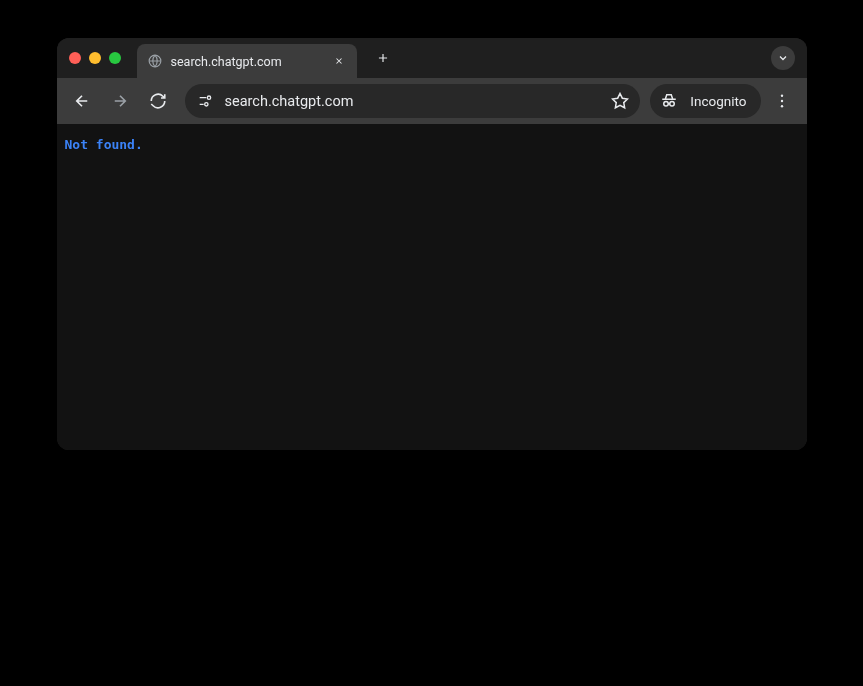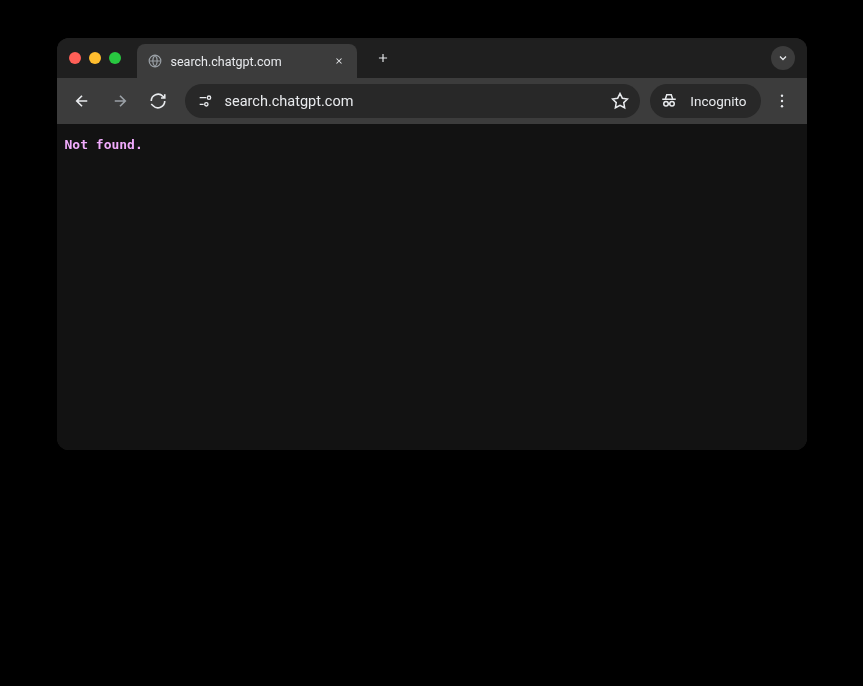--- a/index.html
+++ b/index.html
@@ -172,21 +172,21 @@
     }
     .content {
       flex: 1;
       background: #121212;
       padding: 13px 8px;
     }
     .content-text {
       font-family: ui-monospace, "SF Mono", Menlo, Consolas, monospace;
       font-size: 13px;
       font-weight: 700;
-      color: #f0abfc;
+      color: #3b82f6;
     }
   </style>
 </head>
 <body>
 
 <div class="window">
 
   <div class="titlebar">
     <div class="traffic-lights">
       <div class="traffic-light tl-close"></div>

